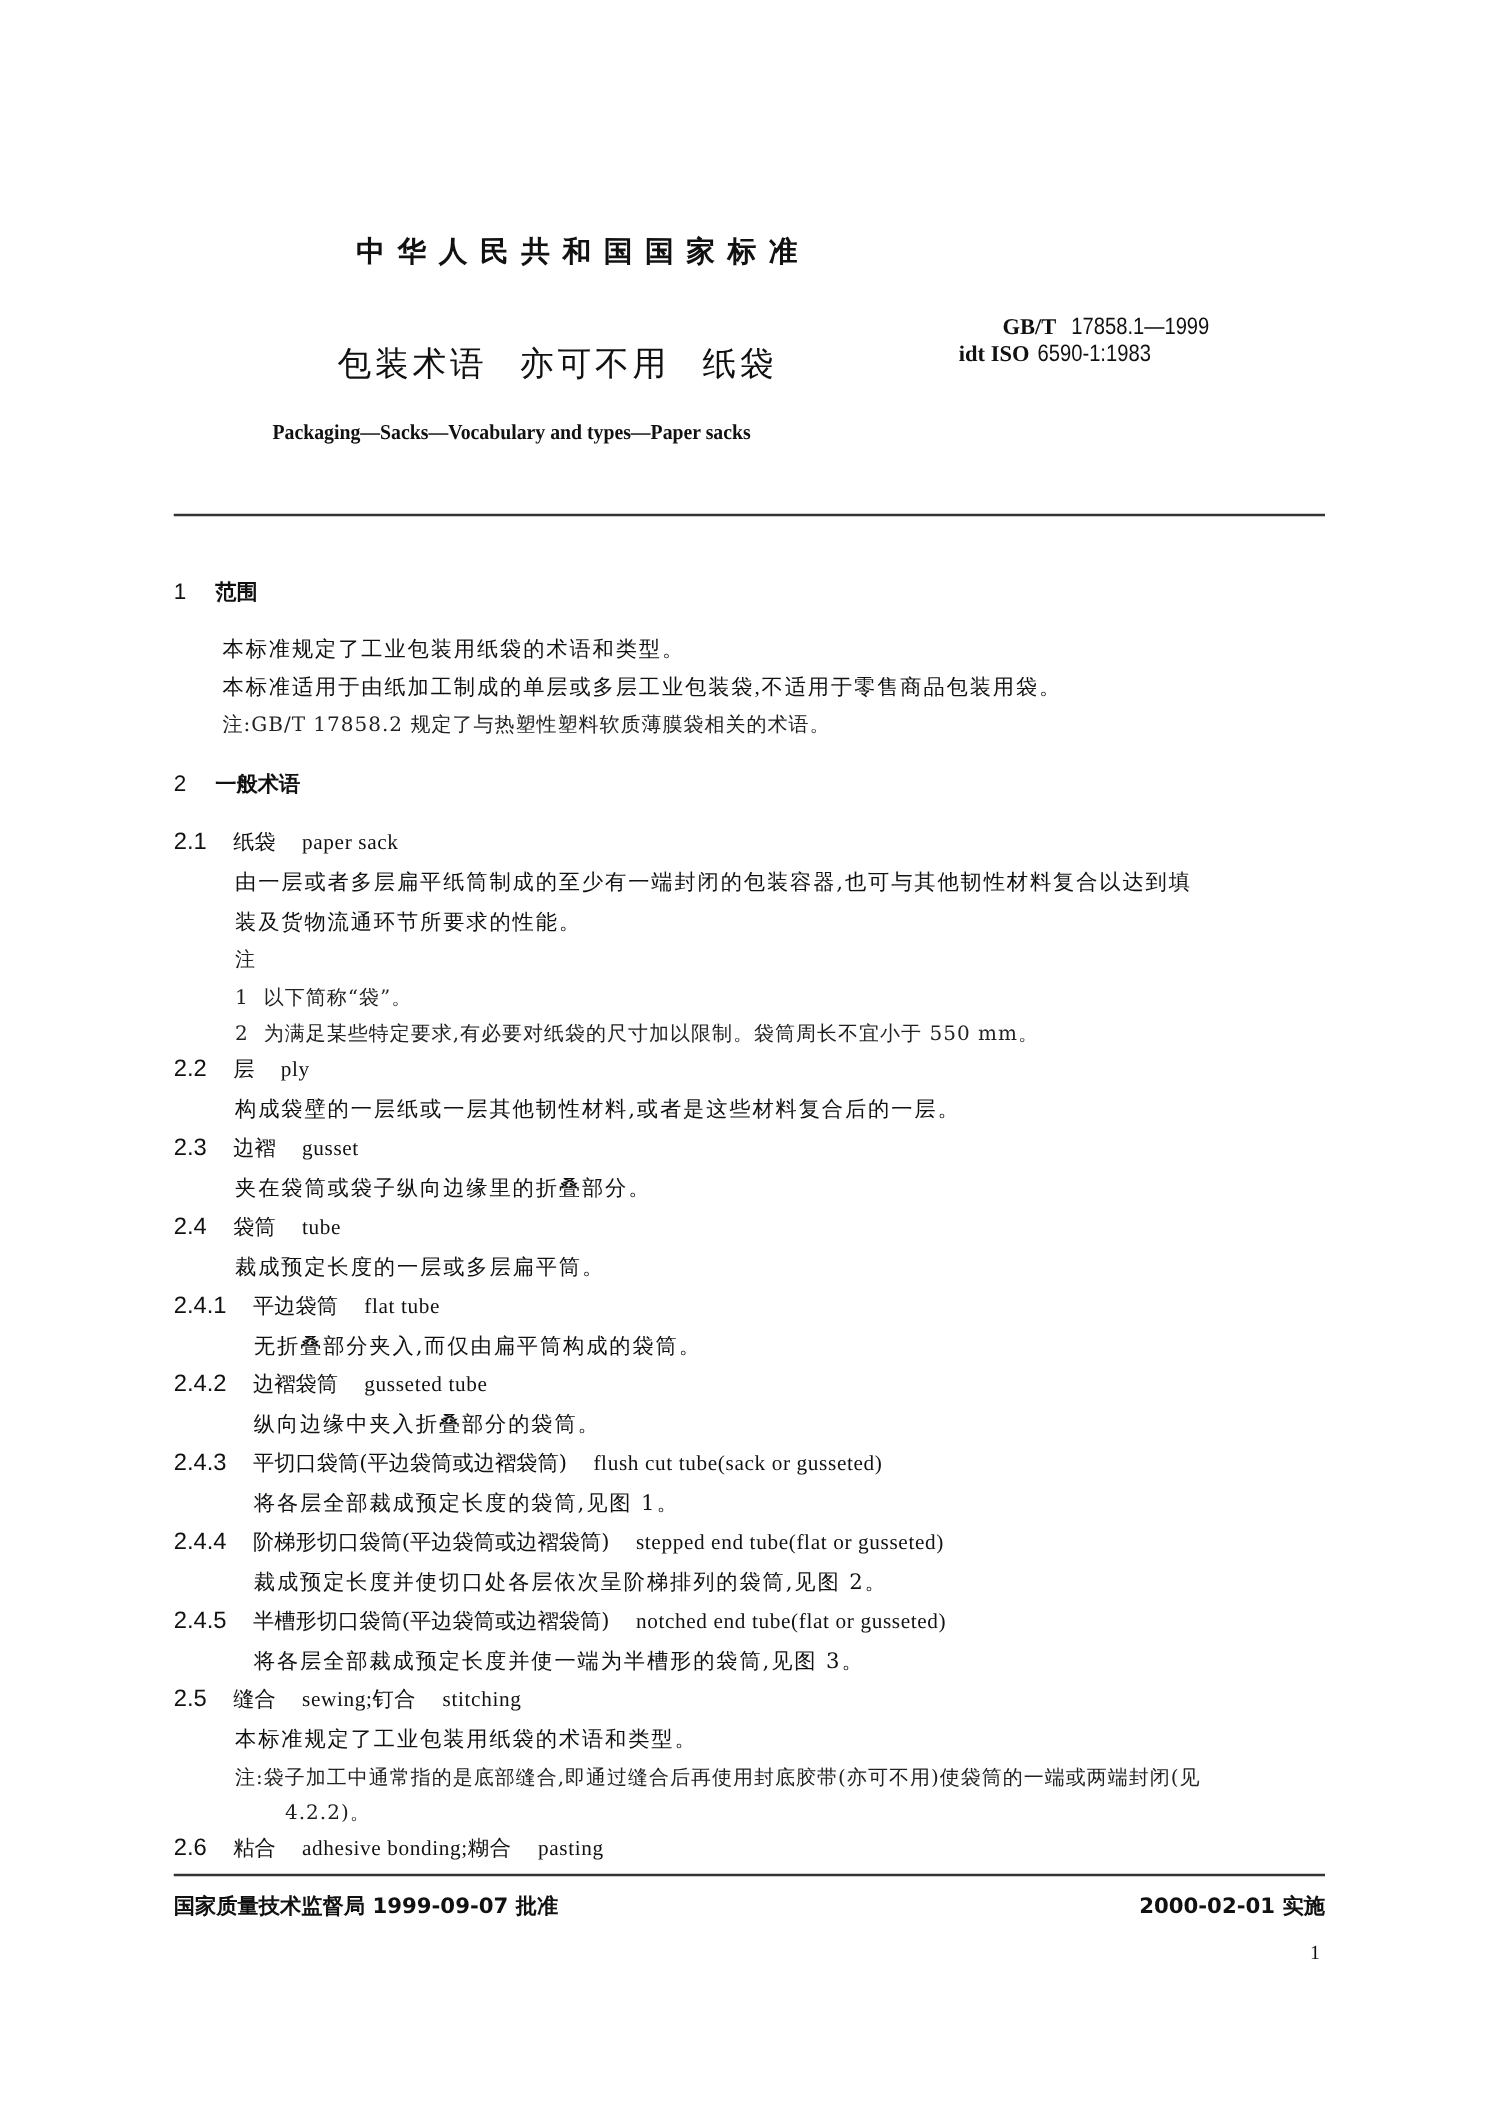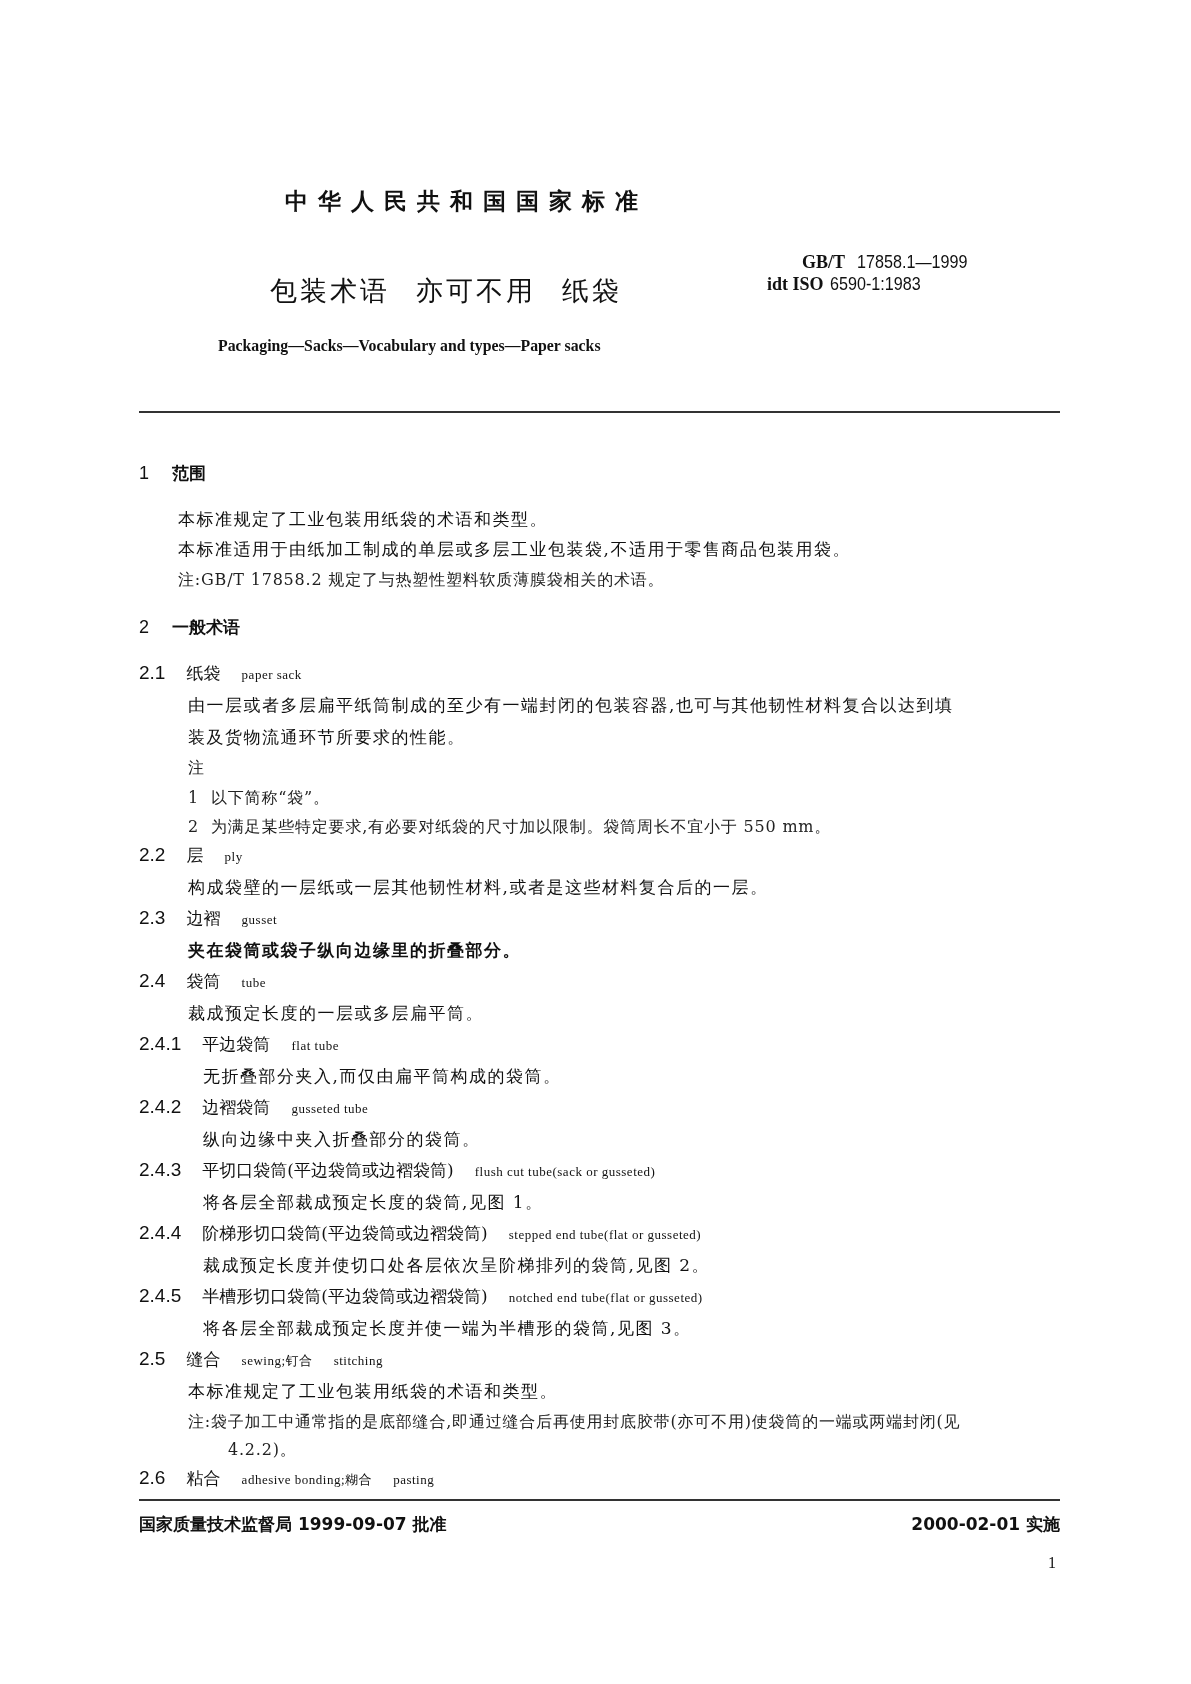--- a/index.html
+++ b/index.html
@@ -24,21 +24,21 @@
     .rule { position: absolute; left: 139px; width: 921px; background: #333; }
     .rule-top { top: 411px; height: 2px; }
     .rule-bottom { top: 1499px; height: 1.5px; }
 
     .sec-num { font-family: "Liberation Sans", sans-serif; font-size: 18px; }
     .sec-title { font-size: 17px; font-weight: bold; font-family: "DejaVu Sans", sans-serif; }
     .body-text { font-size: 17px; letter-spacing: 1.5px; }
     .note-text { font-size: 16px; letter-spacing: 0.8px; color: #222; }
     .term-num { font-family: "Liberation Sans", sans-serif; font-size: 19px; }
     .term-cn { font-size: 17px; }
-    .term-en { font-family: "Liberation Serif", serif; font-size: 13px; letter-spacing: 0.5px; }
+    .term-en { font-family: "Liberation Serif", serif; font-size: 17px; letter-spacing: 0.5px; }
     .footer-left { left: 139px; top: 1513px; font-size: 17px; font-family: "DejaVu Sans", sans-serif; font-weight: bold; }
     .footer-right { right: 131px; top: 1513px; font-size: 17px; font-family: "DejaVu Sans", sans-serif; font-weight: bold; }
     .page-num { right: 135px; top: 1554px; font-size: 16px; font-family: "Liberation Serif", serif; }
   </style>
 </head>
 <body>
 
 <div class="abs national-std sans">中华人民共和国国家标准</div>
 
 <div class="abs doc-title sans">
@@ -54,21 +54,21 @@
 
 <div class="abs en-title">Packaging—Sacks—Vocabulary and types—Paper sacks</div>
 
 <div class="rule rule-top"></div>
 
 <div class="abs" style="left:139px; top:462px;">
   <span class="sec-num">1</span>
   <span class="sec-title" style="margin-left:18px;">范围</span>
 </div>
 <div class="abs body-text" style="left:178px; top:508px;">本标准规定了工业包装用纸袋的术语和类型。</div>
-<div class="abs body-text" style="left:178px; top:538px;">本标准适用于由纸加工制成的单层或多层工业包装袋,不适用于零售商品包装用袋。</div>
+<div class="abs body-text" style="left:178px; top:538px;font-family:Liberation Serif, serif;">本标准适用于由纸加工制成的单层或多层工业包装袋,不适用于零售商品包装用袋。</div>
 <div class="abs note-text" style="left:178px; top:570px;">注:GB/T 17858.2 规定了与热塑性塑料软质薄膜袋相关的术语。</div>
 
 <div class="abs" style="left:139px; top:616px;">
   <span class="sec-num">2</span>
   <span class="sec-title" style="margin-left:18px;">一般术语</span>
 </div>
 
 <div class="abs" style="left:139px; top:662px;">
   <span class="term-num">2.1</span>
   <span class="term-cn" style="margin-left:16px;">纸袋</span>
@@ -89,21 +89,21 @@
   <span class="term-cn" style="margin-left:16px;">层</span>
   <span class="term-en" style="margin-left:16px;">ply</span>
 </div>
 <div class="abs body-text" style="left:188px; top:876px;">构成袋壁的一层纸或一层其他韧性材料,或者是这些材料复合后的一层。</div>
 
 <div class="abs" style="left:139px; top:907px;">
   <span class="term-num">2.3</span>
   <span class="term-cn" style="margin-left:16px;">边褶</span>
   <span class="term-en" style="margin-left:16px;">gusset</span>
 </div>
-<div class="abs body-text" style="left:188px; top:939px;font-weight:bold;">夹在袋筒或袋子纵向边缘里的折叠部分。</div>
+<div class="abs body-text" style="left:188px; top:939px;">夹在袋筒或袋子纵向边缘里的折叠部分。</div>
 
 <div class="abs" style="left:139px; top:970px;">
   <span class="term-num">2.4</span>
   <span class="term-cn" style="margin-left:16px;">袋筒</span>
   <span class="term-en" style="margin-left:16px;">tube</span>
 </div>
 <div class="abs body-text" style="left:188px; top:1002px;">裁成预定长度的一层或多层扁平筒。</div>
 
 <div class="abs" style="left:139px; top:1033px;">
   <span class="term-num">2.4.1</span>

